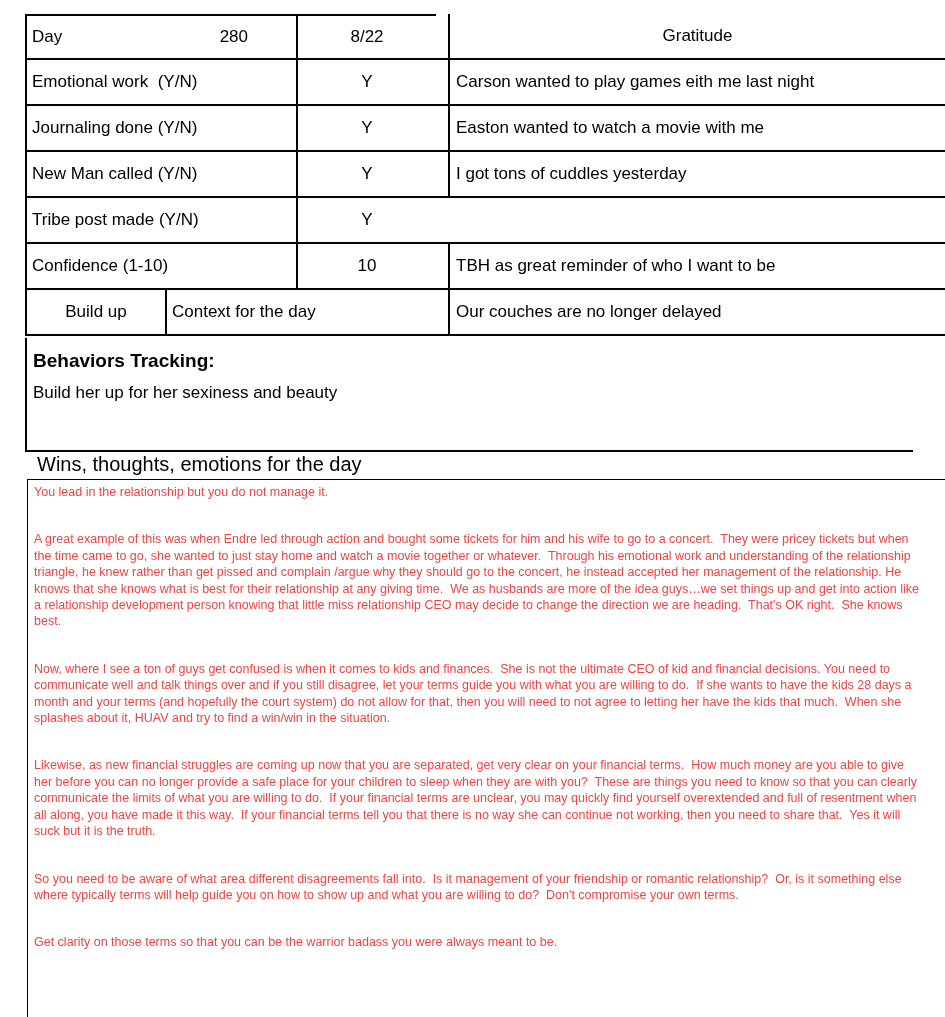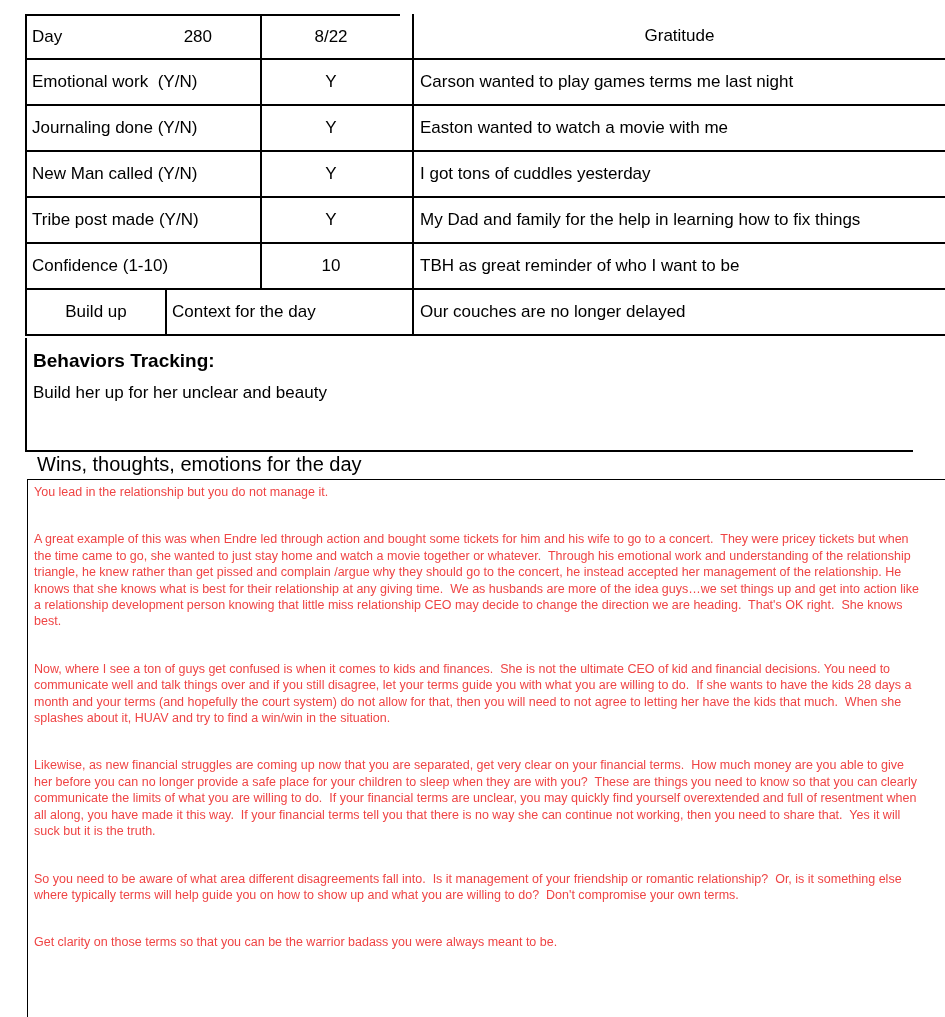--- a/index.html
+++ b/index.html
@@ -26,21 +26,21 @@
     border-bottom: 2px solid #000;
   }
   .cell {
     display: flex;
     align-items: center;
     box-sizing: border-box;
     font-size: 17px;
     white-space: pre-wrap;
     overflow: hidden;
   }
-  .cA { width: 235px; border-left: 2px solid #000; padding-left: 5px; }
+  .cA { width: 271px; border-left: 2px solid #000; padding-left: 5px; }
   .cB { width: 140px; border-left: 2px solid #000; justify-content: center; text-align: center; }
   .cC { flex: 1; border-left: 2px solid #000; padding-left: 6px; margin-left: 12px; }
   .trow.header .cA, .trow.header .cB { border-top: 2px solid #000; }
   .trow.header .cC { border-left: 2px solid #000; justify-content: center; padding-left: 0; }
   .dayCell { justify-content: space-between; padding-right: 48px; }
 
   
   .behaviors {
     position: absolute;
     left: 25px;
@@ -98,58 +98,57 @@
         <span>8/22</span>
       </div>
       <div class="cell cC">
         <span>Gratitude</span>
       </div>
     </div>
 
     <div class="trow">
       <div class="cell cA">Emotional work  (Y/N)</div>
       <div class="cell cB">Y</div>
-      <div class="cell cC">Carson wanted to play games terms me last night</div>
+      <div class="cell cC">Carson wanted to play games eith me last night</div>
     </div>
 
     <div class="trow">
       <div class="cell cA">Journaling done (Y/N)</div>
       <div class="cell cB">Y</div>
       <div class="cell cC">Easton wanted to watch a movie with me</div>
     </div>
 
     <div class="trow">
       <div class="cell cA">New Man called (Y/N)</div>
       <div class="cell cB">Y</div>
       <div class="cell cC">I got tons of cuddles yesterday</div>
     </div>
 
     <div class="trow">
       <div class="cell cA">Tribe post made (Y/N)</div>
       <div class="cell cB">Y</div>
-      <div class="cell cC">My Dad and family for the help in learning how to fix things</div>
     </div>
 
     <div class="trow">
       <div class="cell cA">Confidence (1-10)</div>
       <div class="cell cB">10</div>
       <div class="cell cC">TBH as great reminder of who I want to be</div>
     </div>
 
     <div class="trow">
       <div class="cell cB">Build up</div>
       <div class="cell cA">Context for the day</div>
       <div class="cell cC">Our couches are no longer delayed</div>
     </div>
 
   </div>
 
   <div class="behaviors">
     <div class="behaviors-title">Behaviors Tracking:</div>
-    <div class="behaviors-note">Build her up for her unclear and beauty</div>
+    <div class="behaviors-note">Build her up for her sexiness and beauty</div>
   </div>
 
   <div class="wins-heading">Wins, thoughts, emotions for the day</div>
 
   <div class="wins-box">
     <p>You lead in the relationship but you do not manage it.</p>
     <p>A great example of this was when Endre led through action and bought some tickets for him and his wife to go to a concert.  They were pricey tickets but when the time came to go, she wanted to just stay home and watch a movie together or whatever.  Through his emotional work and understanding of the relationship triangle, he knew rather than get pissed and complain /argue why they should go to the concert, he instead accepted her management of the relationship. He knows that she knows what is best for their relationship at any giving time.  We as husbands are more of the idea guys…we set things up and get into action like a relationship development person knowing that little miss relationship CEO may decide to change the direction we are heading.  That's OK right.  She knows best.</p>
     <p>Now, where I see a ton of guys get confused is when it comes to kids and finances.  She is not the ultimate CEO of kid and financial decisions. You need to communicate well and talk things over and if you still disagree, let your terms guide you with what you are willing to do.  If she wants to have the kids 28 days a month and your terms (and hopefully the court system) do not allow for that, then you will need to not agree to letting her have the kids that much.  When she splashes about it, HUAV and try to find a win/win in the situation.</p>
     <p>Likewise, as new financial struggles are coming up now that you are separated, get very clear on your financial terms.  How much money are you able to give her before you can no longer provide a safe place for your children to sleep when they are with you?  These are things you need to know so that you can clearly communicate the limits of what you are willing to do.  If your financial terms are unclear, you may quickly find yourself overextended and full of resentment when all along, you have made it this way.  If your financial terms tell you that there is no way she can continue not working, then you need to share that.  Yes it will suck but it is the truth.</p>
     <p>So you need to be aware of what area different disagreements fall into.  Is it management of your friendship or romantic relationship?  Or, is it something else where typically terms will help guide you on how to show up and what you are willing to do?  Don't compromise your own terms.</p>

